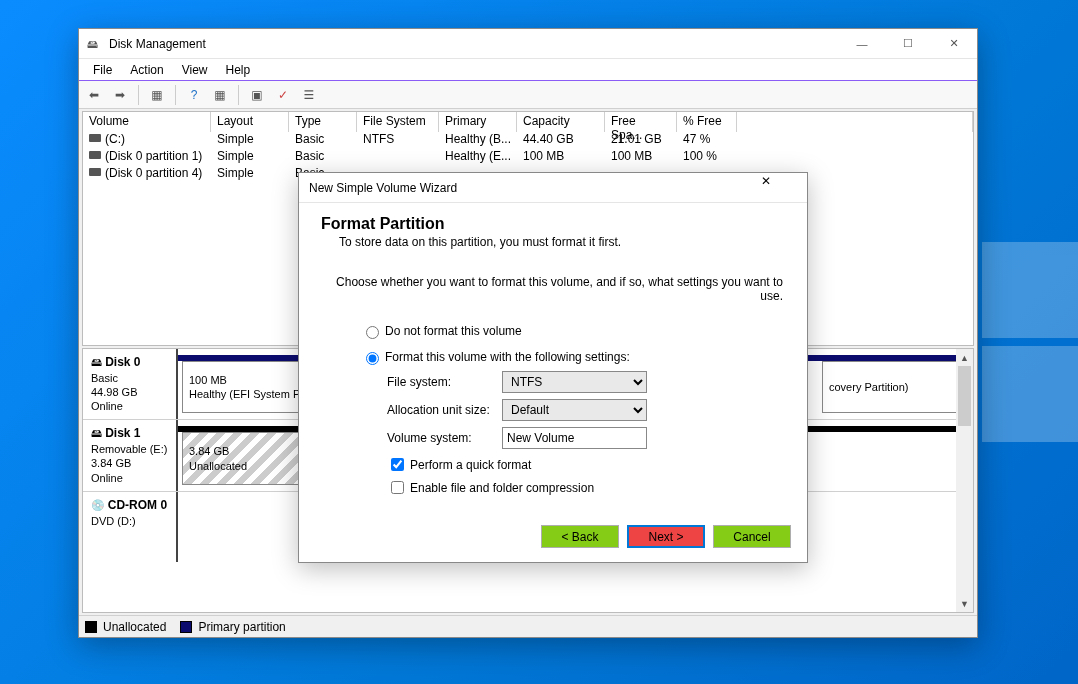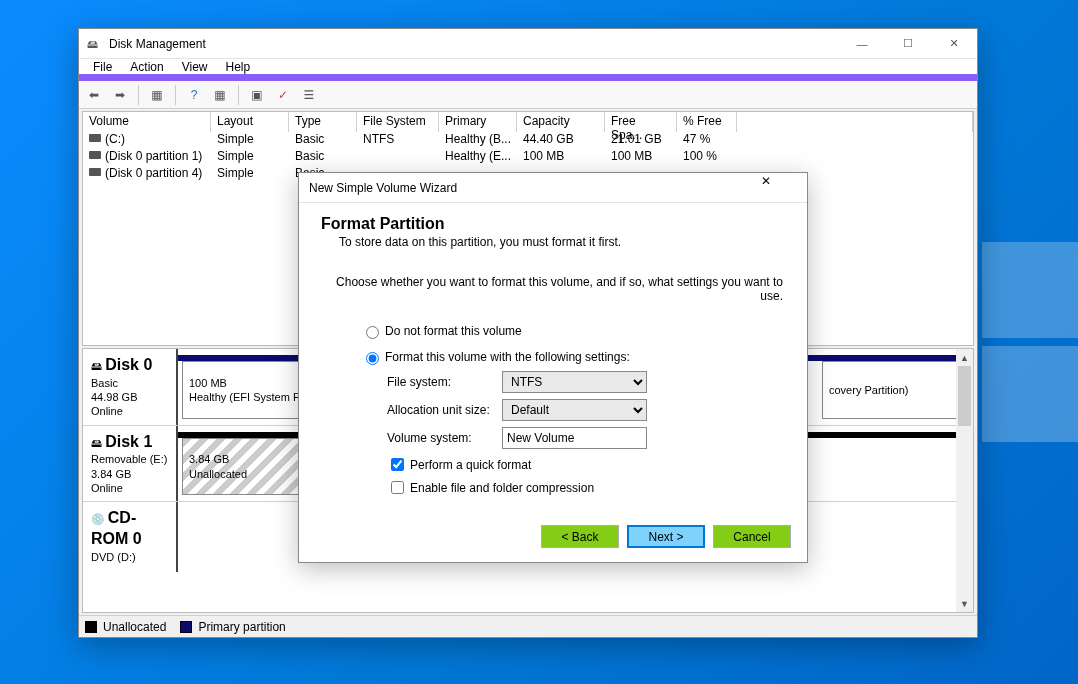--- a/index.html
+++ b/index.html
@@ -7,39 +7,39 @@
   .win10logo { position:absolute; right:0; top:50%; transform:translateY(-50%); width:200px; height:200px; display:grid; grid-template-columns:1fr 1fr; grid-template-rows:1fr 1fr; gap:8px; opacity:.25; }
   .win10logo div { background:#fff; }
 
   
   .window { position:absolute; left:78px; top:28px; width:900px; height:610px; background:#f0f0f0; border:1px solid #8a8a8a; box-shadow:0 8px 30px rgba(0,0,0,.3); display:flex; flex-direction:column; }
   .titlebar { height:30px; background:#fff; border-bottom:1px solid #e5e5e5; display:flex; align-items:center; font-size:12px; }
   .titlebar .appicon { width:16px;height:16px;margin:0 6px 0 8px;font-size:11px;line-height:16px; color:#555;}
   .titlebar .title { flex:1; color:#000; }
   .titlebar .winbtn { width:46px;height:30px;display:flex;align-items:center;justify-content:center;color:#555;font-size:11px; }
 
-  .menubar { height:22px; background:#fff; display:flex; align-items:center; border-bottom:7px solid #8b5cf6; padding-left:6px; font-size:12px; gap:2px;}
+  .menubar { height:22px; background:#fff; display:flex; align-items:center; border-bottom:1px solid #8b5cf6; padding-left:6px; font-size:12px; gap:2px;}
   .menubar span { padding:2px 8px; }
 
   .toolbar { height:28px; background:#f8f8f8; border-bottom:1px solid #d0d0d0; display:flex; align-items:center; padding:0 4px; gap:4px;}
   .toolbtn { width:22px;height:22px;border:1px solid transparent; display:flex;align-items:center;justify-content:center; font-size:12px;color:#555;}
   .toolsep{width:1px;height:20px;background:#ccc;margin:0 3px;}
 
   .listpane { height:235px; background:#fff; border:1px solid #bcbcbc; margin:2px 3px; overflow:hidden; }
   .lh { display:flex; height:20px; font-size:12px; }
   .lh div { border-right:1px solid #d0d0d0; padding:2px 6px; background:#fff; }
   .lrow { display:flex; height:17px; font-size:12px; }
   .lrow div { padding:0 6px; white-space:nowrap; overflow:hidden; }
   .c0{width:128px;} .c1{width:78px;} .c2{width:68px;} .c3{width:82px;} .c4{width:78px;} .c5{width:88px;} .c6{width:72px;} .c7{width:60px;}
   .hdicon{display:inline-block;width:12px;height:8px;background:#555;border-radius:1px;margin-right:4px;position:relative;top:-1px;}
 
   .diskpane { flex:1; background:#fff; margin:0 3px 2px 3px; border:1px solid #bcbcbc; overflow:auto; position:relative;}
   .diskrow{display:flex;border-bottom:1px solid #d0d0d0;}
   .diskinfo{width:95px;padding:6px 8px;font-size:11px;line-height:1.3;border-right:2px solid #444;position:relative;}
-  .diskinfo b{font-size:16px;}
+  .diskinfo b{font-size:12px;}
   .diskbar{flex:1;display:flex;align-items:stretch;padding:6px 6px 6px 0;min-height:70px;}
   .darkblue{height:6px;background:#0b0b6e;margin-bottom:0;}
   .part{border:1px solid #888;margin-left:4px;padding:6px;font-size:11px;line-height:1.3;display:flex;flex-direction:column;justify-content:center;flex:0 0 auto;}
   .hatched{background:repeating-linear-gradient(135deg,#ccc 0 6px,#fff 6px 12px);}
   .legend{height:22px;border-top:1px solid #d0d0d0;display:flex;align-items:center;font-size:12px;gap:6px;padding:0 6px;}
   .legend .sw{width:12px;height:12px;border:1px solid #000;display:inline-block;}
 
   .scrollbar{position:absolute;right:0;top:0;bottom:0;width:17px;background:#f0f0f0;display:flex;flex-direction:column;}
   .sbbtn{height:17px;display:flex;align-items:center;justify-content:center;font-size:9px;color:#555;background:#f0f0f0;}
   .sbthumb{background:#ccc;margin:0 2px;height:60px;}
@@ -55,21 +55,21 @@
   .radiorow{display:flex;align-items:center;margin:4px 0;}
   .radiorow input{margin-right:6px;}
   .formrow{display:flex;align-items:center;margin:6px 0 6px 26px;}
   .formrow .lab{width:115px;}
   .formrow select,.formrow input[type=text]{width:145px;height:22px;font-size:12px;border:1px solid #888;padding:0 4px;}
   .formrow select{background:#e9e9e9;}
   .chkrow{display:flex;align-items:center;margin:4px 0 4px 26px;}
   .chkrow input{margin-right:6px;}
   .dlgbtnrow{display:flex;justify-content:flex-end;gap:8px;padding:10px 16px 14px;}
   .btn{min-width:78px;height:23px;border:1px solid #adadad;background:#84cc16;font-size:12px;display:flex;align-items:center;justify-content:center;}
-  .btn.primary{border:2px solid #0078d7;background:#7dd3fc;}
+  .btn.primary{border:2px solid #0078d7;background:#ef4444;}
 </style>
 </head>
 <body>
 
 <div class="win10logo">
     <div></div>
     <div></div>
     <div></div>
     <div></div>
   </div>

